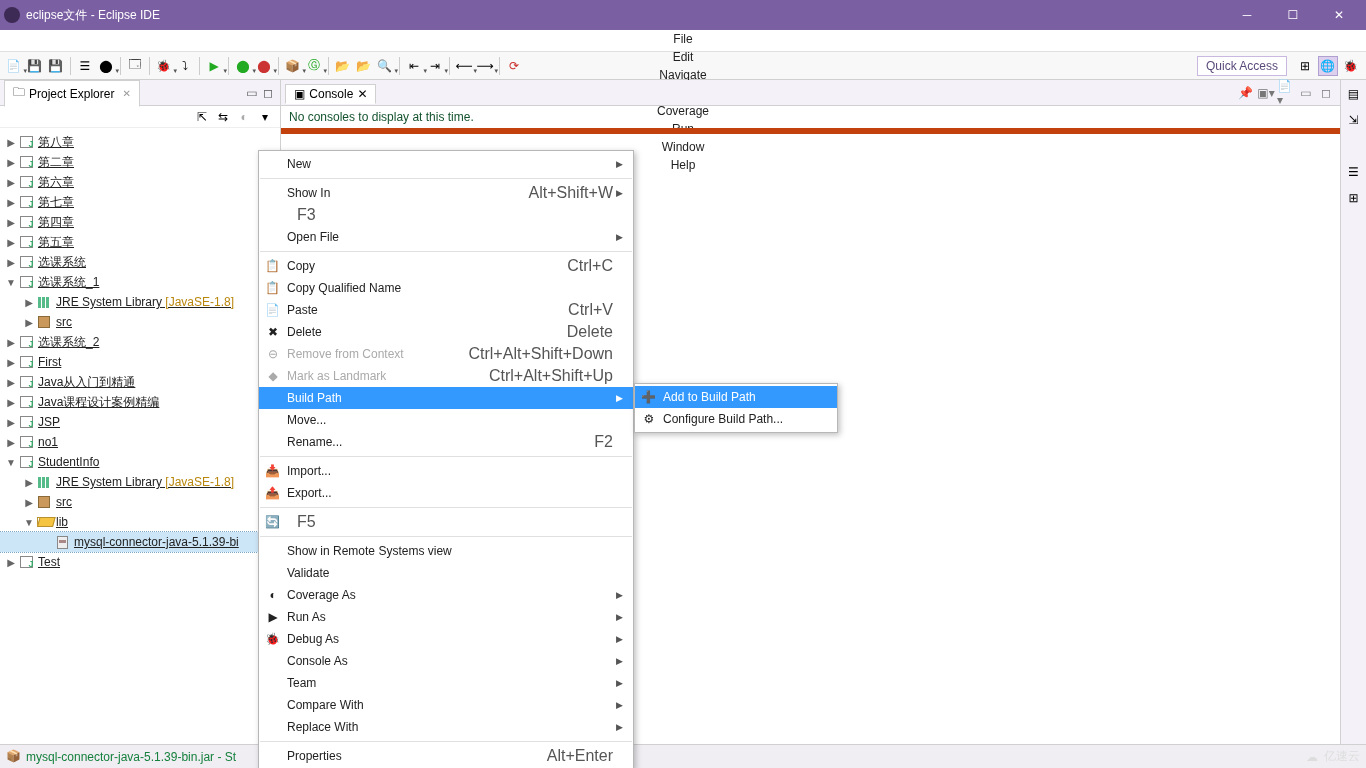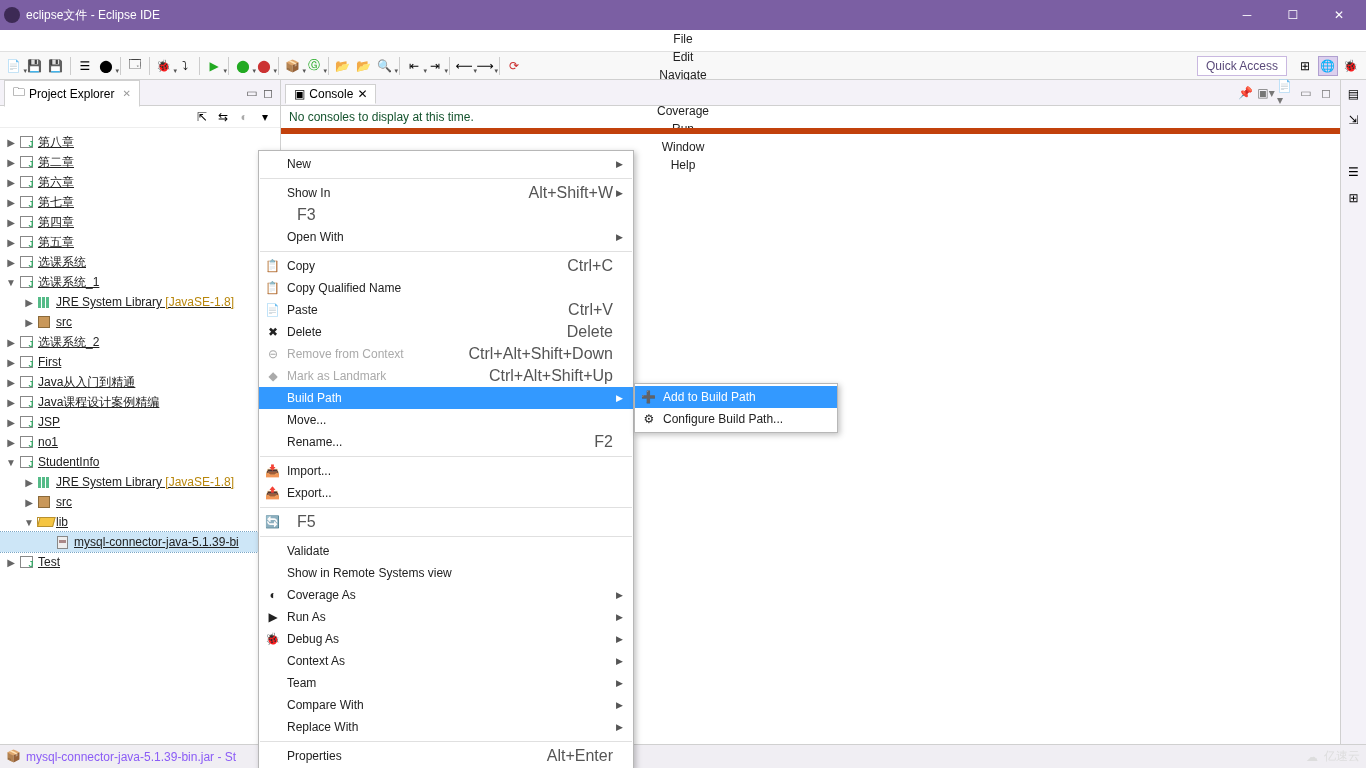--- a/index.html
+++ b/index.html
@@ -35,21 +35,21 @@
 .main { flex:1; display:flex; flex-direction:column; position:relative; }
 .console-tab { height: 26px; display:flex; align-items:center; border-bottom:1px solid #d0d0d0; padding:0 4px; background:#f4f2f8; }
 .console-tab .tab { background:#fff; border:1px solid #d0d0d0; border-bottom:1px solid #fff; padding:2px 8px; display:flex;align-items:center; gap:4px; position:relative; top:1px; }
 .console-tab .spacer { flex:1; }
 .console-tab .tbtn2 { width:18px;height:18px;display:flex;align-items:center;justify-content:center;color:#777; margin:0 1px; }
 .console-body { padding:4px 8px; color:#14532d; border-bottom:6px solid #c2410c; }
 .rightbar { width:26px; border-left:1px solid #d0d0d0; background:#f4f2f8; display:flex; flex-direction:column; align-items:center; padding-top:4px; gap:6px; }
 .rightbar .rbtn { width:20px;height:20px;display:flex;align-items:center;justify-content:center; }
 .statusbar { height:24px; background:#f0eef3; border-top:1px solid #d0d0d0; display:flex; align-items:center; padding:0 6px; }
 .statusbar .jicon { width:16px;height:16px;margin-right:4px; }
-.statusbar .text { color:#8b5cf6; }
+.statusbar .text { color:#15803d; }
 .watermark { margin-left:auto; color:#ddd; font-size:16px; display:flex;align-items:center;gap:6px; }
 
 .ctx-menu { position:absolute; background:#fff; border:1px solid #b7b7b7; box-shadow:2px 2px 6px rgba(0,0,0,0.25); padding:2px 0; z-index:100; }
 .ctx-item { height:22px; display:flex; align-items:center; padding:0 10px 0 4px; min-width:0; color:#222; }
 .ctx-item.disabled { color:#aaa; }
 .ctx-item .mi-icon { width:20px; height:16px; display:inline-flex; align-items:center; justify-content:center; margin-right:4px; flex-shrink:0; }
 .ctx-item .mi-label { flex:1; padding-right:30px; white-space:nowrap; }
 .ctx-item .mi-accel { color:#555; font-size:16px; margin-left:10px; white-space:nowrap; }
 .ctx-item .mi-sub { width:10px; text-align:right; color:#555; font-size:9px; }
 .ctx-item.highlight { background:#3399ff; color:#fff; }
@@ -359,21 +359,21 @@
       <span class="mi-accel">Alt+Shift+W</span>
       <span class="mi-sub">▶</span>
     </div>
     <div class="ctx-item">
       <span class="mi-icon"></span>
       <span class="mi-accel">F3</span>
       <span class="mi-sub"></span>
     </div>
     <div class="ctx-item">
       <span class="mi-icon"></span>
-      <span class="mi-label">Open With</span>
+      <span class="mi-label">Open File</span>
       <span class="mi-accel"></span>
       <span class="mi-sub">▶</span>
     </div>
     <div class="ctx-sep"></div>
     <div class="ctx-item">
       <span class="mi-icon">📋</span>
       <span class="mi-label">Copy</span>
       <span class="mi-accel">Ctrl+C</span>
       <span class="mi-sub"></span>
     </div>
@@ -440,27 +440,27 @@
     </div>
     <div class="ctx-sep"></div>
     <div class="ctx-item">
       <span class="mi-icon">🔄</span>
       <span class="mi-accel">F5</span>
       <span class="mi-sub"></span>
     </div>
     <div class="ctx-sep"></div>
     <div class="ctx-item">
       <span class="mi-icon"></span>
+      <span class="mi-label">Show in Remote Systems view</span>
+      <span class="mi-accel"></span>
+      <span class="mi-sub"></span>
+    </div>
+    <div class="ctx-item">
+      <span class="mi-icon"></span>
       <span class="mi-label">Validate</span>
-      <span class="mi-accel"></span>
-      <span class="mi-sub"></span>
-    </div>
-    <div class="ctx-item">
-      <span class="mi-icon"></span>
-      <span class="mi-label">Show in Remote Systems view</span>
       <span class="mi-accel"></span>
       <span class="mi-sub"></span>
     </div>
     <div class="ctx-item">
       <span class="mi-icon">◐</span>
       <span class="mi-label">Coverage As</span>
       <span class="mi-accel"></span>
       <span class="mi-sub">▶</span>
     </div>
     <div class="ctx-item">
@@ -470,21 +470,21 @@
       <span class="mi-sub">▶</span>
     </div>
     <div class="ctx-item">
       <span class="mi-icon">🐞</span>
       <span class="mi-label">Debug As</span>
       <span class="mi-accel"></span>
       <span class="mi-sub">▶</span>
     </div>
     <div class="ctx-item">
       <span class="mi-icon"></span>
-      <span class="mi-label">Context As</span>
+      <span class="mi-label">Console As</span>
       <span class="mi-accel"></span>
       <span class="mi-sub">▶</span>
     </div>
     <div class="ctx-item">
       <span class="mi-icon"></span>
       <span class="mi-label">Team</span>
       <span class="mi-accel"></span>
       <span class="mi-sub">▶</span>
     </div>
     <div class="ctx-item">

